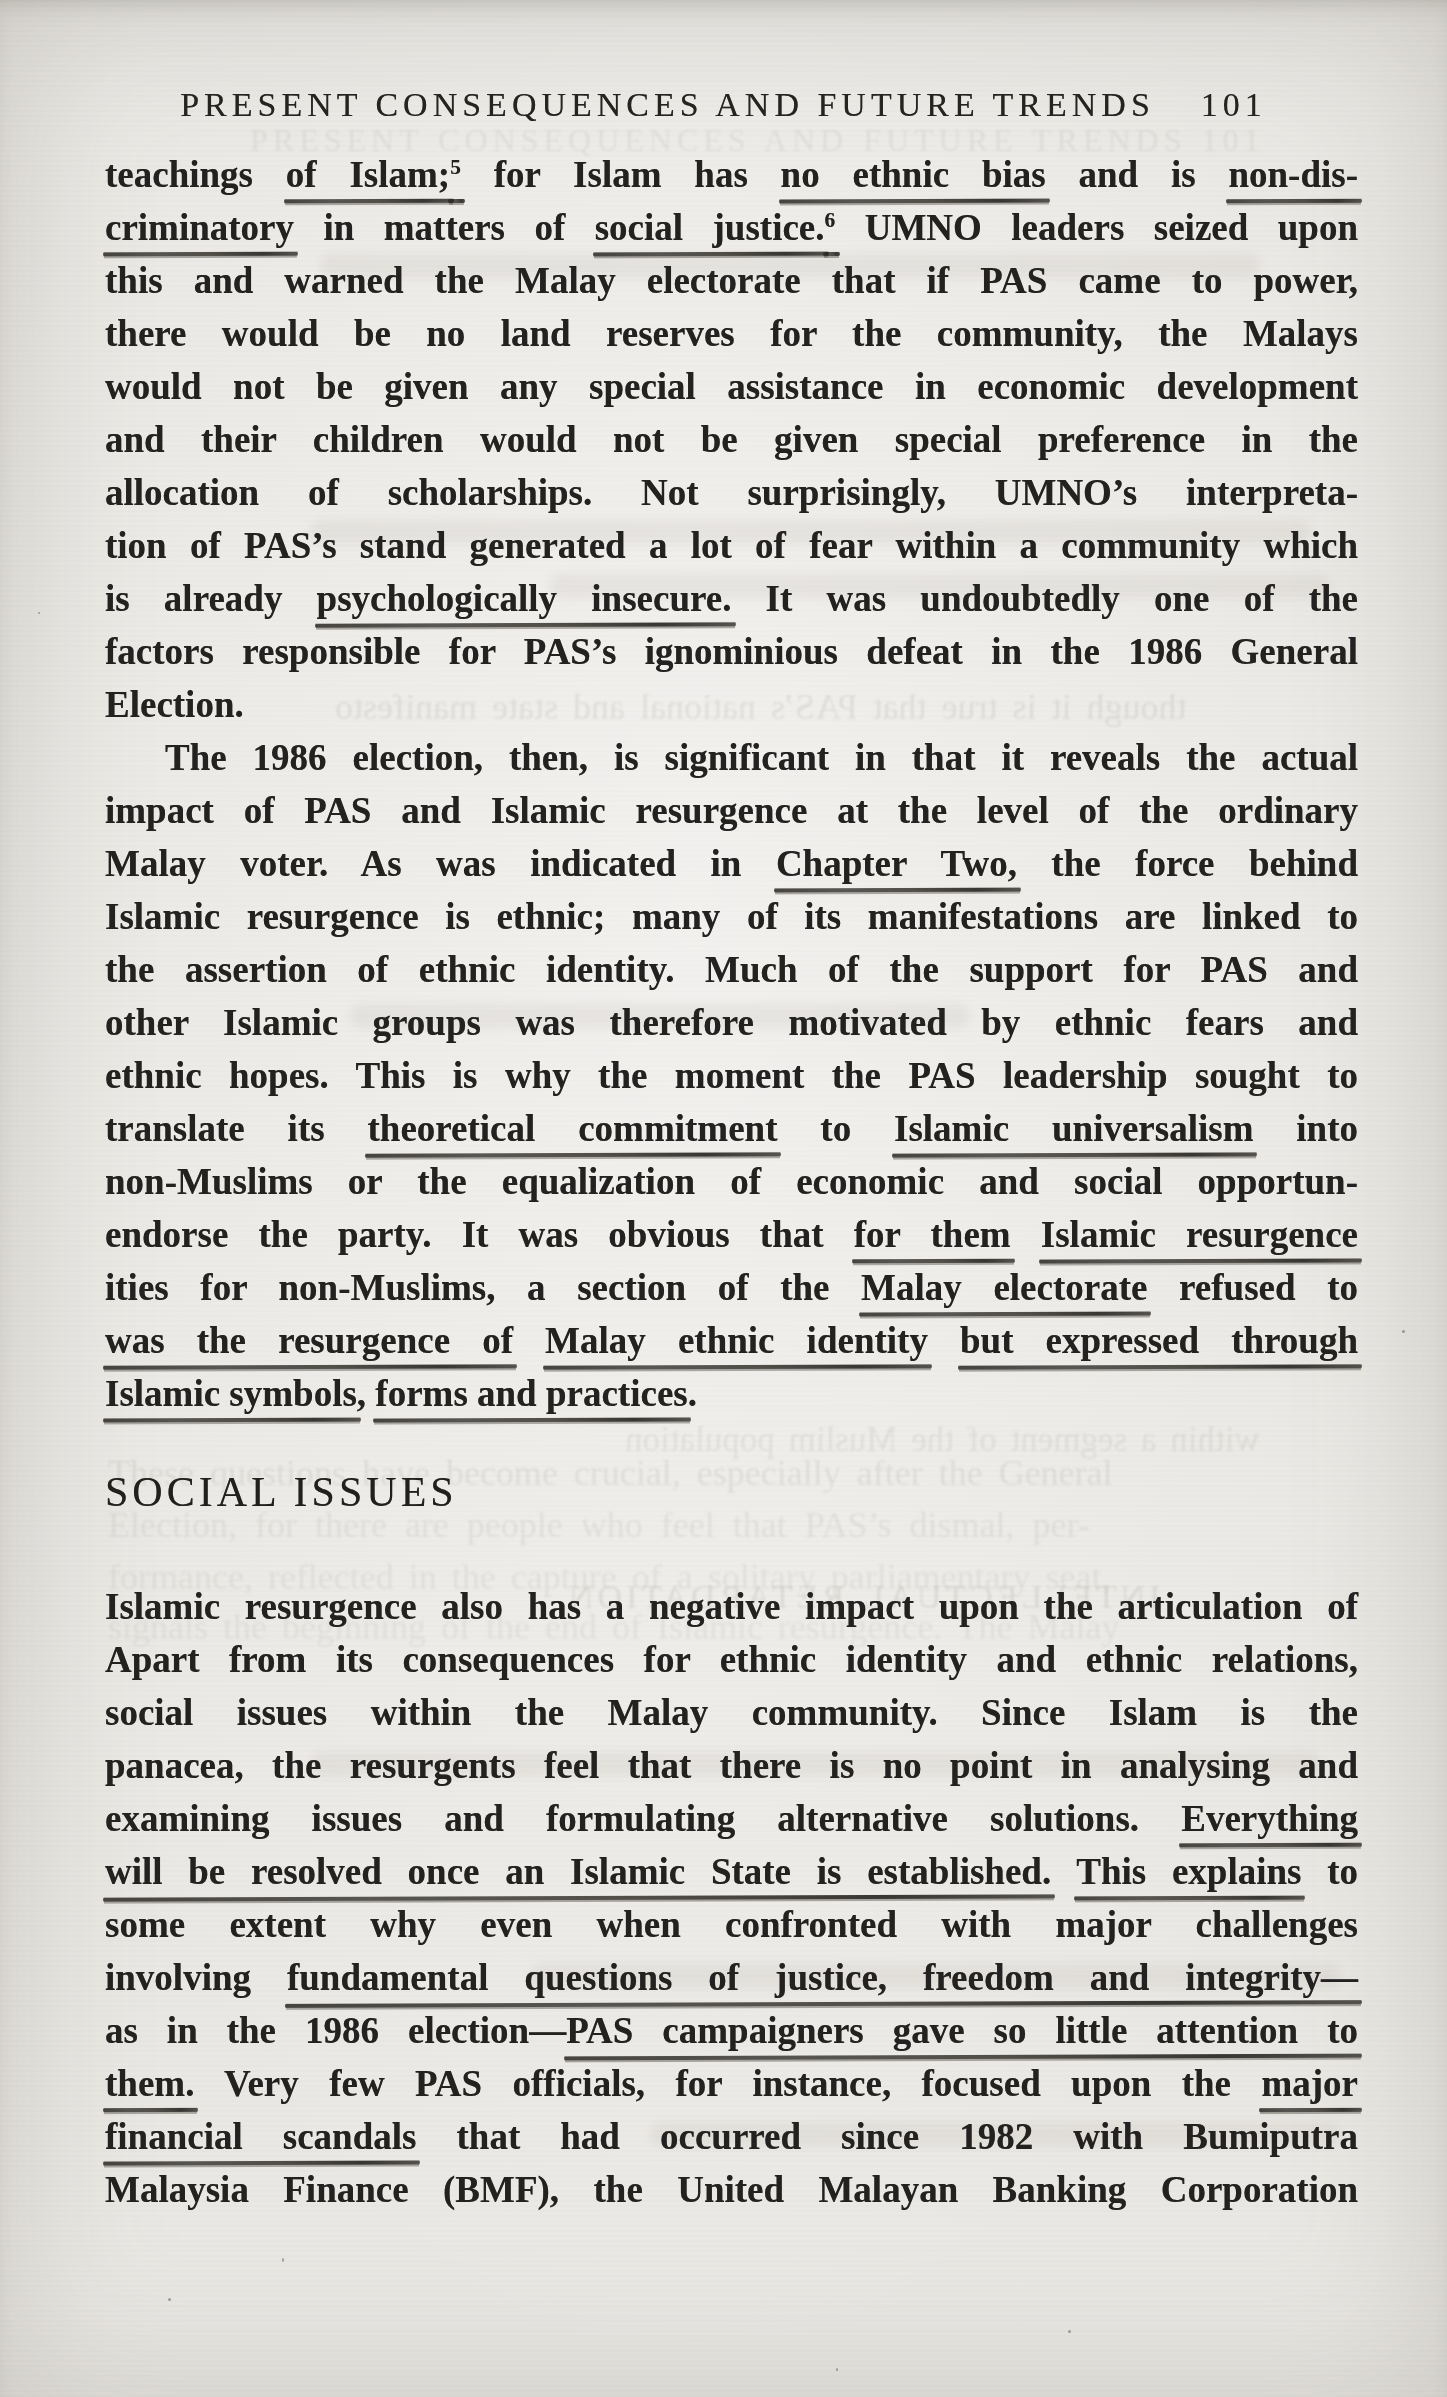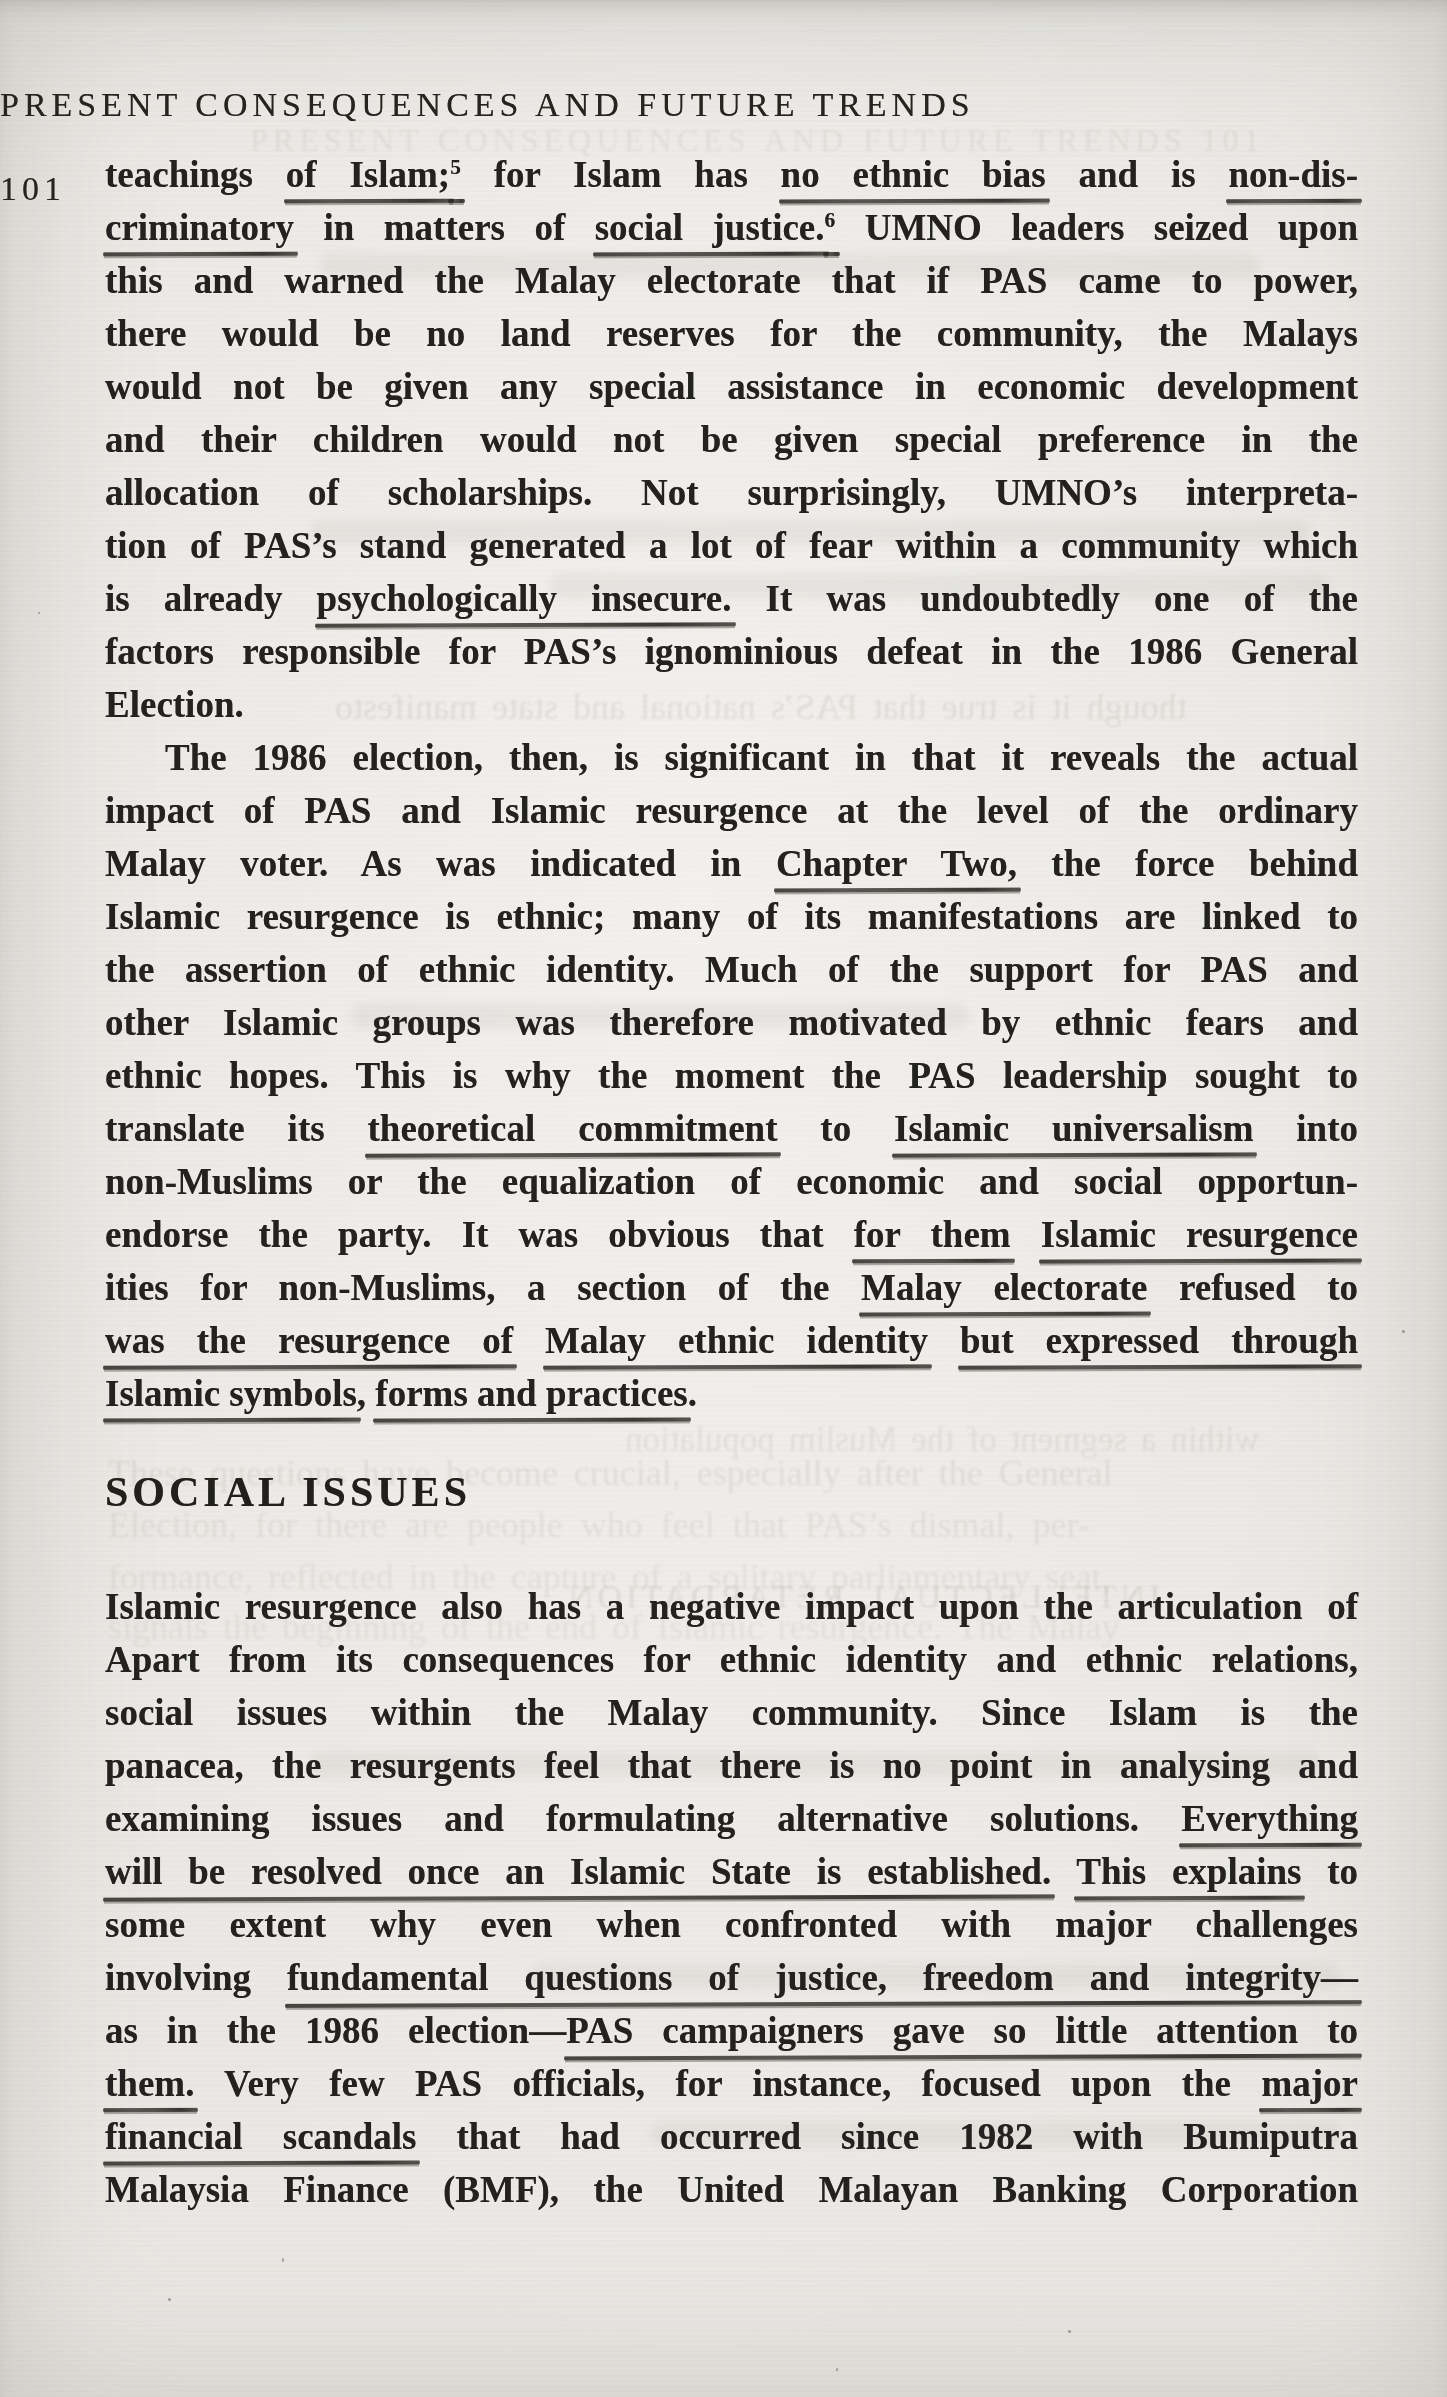--- a/index.html
+++ b/index.html
@@ -16,21 +16,20 @@
     font-family:"Liberation Serif","DejaVu Serif",serif;
     color:#232220;
   }
   
   #header{
     position:absolute; top:86px; left:0; width:1447px;
     display:flex; justify-content:center; align-items:baseline; gap:46px;
     font-size:34px; letter-spacing:5px; white-space:nowrap;
     color:#26241f;
     text-shadow:0 0 .5px rgba(35,33,28,.55);
-    flex-direction:column;
   }
   
   #text-block{
     position:absolute; top:148px; left:105px; width:1253px;
     font-size:37px; line-height:53px;
     text-shadow:0 0 .5px rgba(35,33,28,.5);
   }
   .paragraph{margin:0;font-weight:bold;}
   .line{
     height:53px; overflow:visible; white-space:nowrap;
@@ -48,21 +47,20 @@
     border-radius:2px/3px;
     transform:rotate(-0.2deg);
     box-shadow:0 3px 0 -1px rgba(75,70,62,.42);
     filter:blur(.35px);
   }
   .section-heading{
     margin-top:46px; margin-bottom:62px;
     font-size:42px; line-height:52px; letter-spacing:4px;
     text-align:left; text-align-last:left;
     color:#21201c;
-    font-weight:bold;
   }
   
   .ghost{
     position:absolute; white-space:nowrap; pointer-events:none;
     color:#8f897e; filter:blur(1.1px);
     font-family:"Liberation Serif","DejaVu Serif",serif;
   }
   .ghost.mirrored{ transform:scaleX(-1); }
   .smudge{
     position:absolute; height:24px; pointer-events:none;

